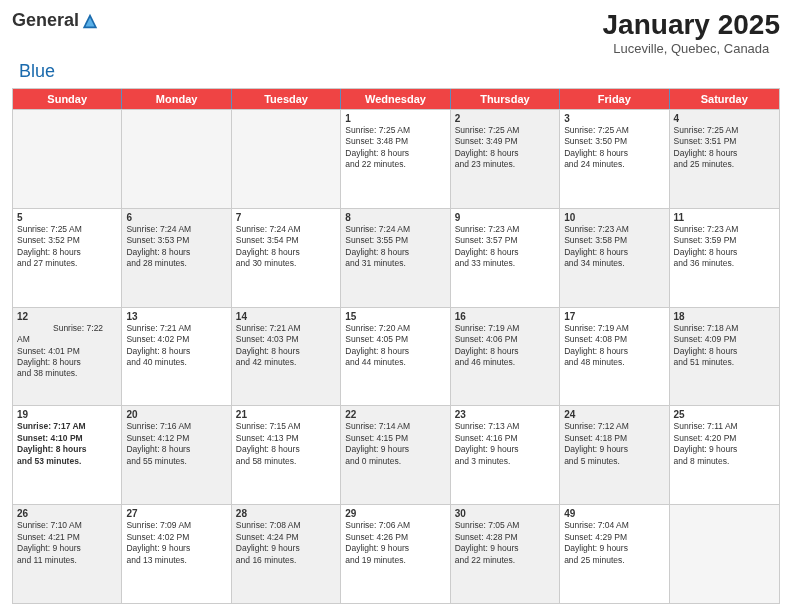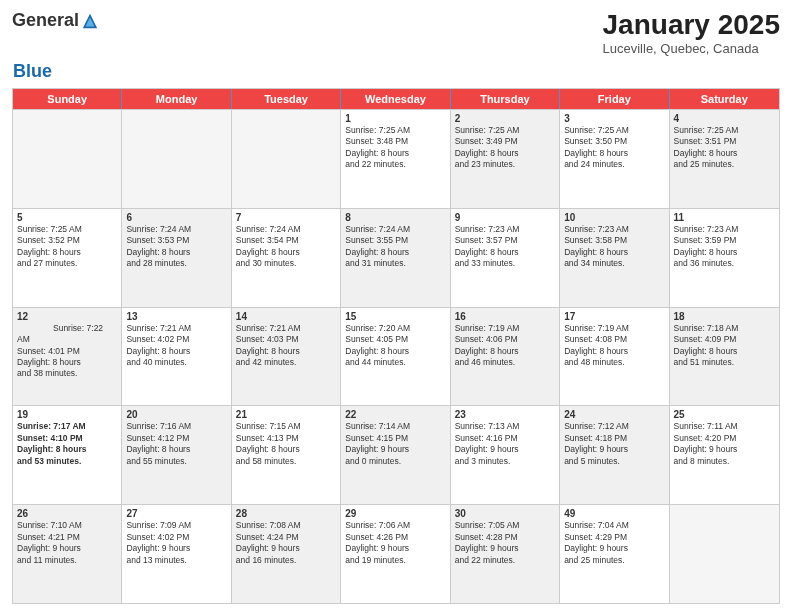--- a/index.html
+++ b/index.html
@@ -32,21 +32,21 @@
     .logo-text {
       display: flex;
       align-items: center;
     }
     .logo-icon {
       width: 18px;
       height: 18px;
       margin-left: 2px;
     }
     .title-block {
-      text-align: left;
+      text-align: center;
     }
     .month-title {
       font-size: 28px;
       font-weight: bold;
       color: #222;
       line-height: 1.1;
     }
     .location {
       font-size: 13px;
       color: #555;
@@ -112,21 +112,21 @@
 <div class="container">
   <div class="header">
     <div class="logo">
       <div class="logo-text">
         <span style="font-size:18px;font-weight:bold;color:#333;">General</span>
         <svg class="logo-icon" viewBox="0 0 20 20">
           <polygon points="10,2 18,18 2,18" fill="#1a6aad"></polygon>
           <polygon points="10,6 15,16 5,16" fill="#5ab0e8"></polygon>
         </svg>
       </div>
-      <span style="font-size:18px;font-weight:bold;color:#1a6aad;margin-top:-4px;margin-left:1px;">Blue</span>
+      <span style="font-size:18px;font-weight:normal;color:#1a6aad;margin-top:-4px;margin-left:7px;">Blue</span>
     </div>
     <div class="title-block">
       <div class="month-title">January 2025</div>
       <div class="location">Luceville, Quebec, Canada</div>
     </div>
   </div>
 
   <div class="calendar">
     <div class="cal-header">
     <div class="cal-header-cell">Sunday</div>

